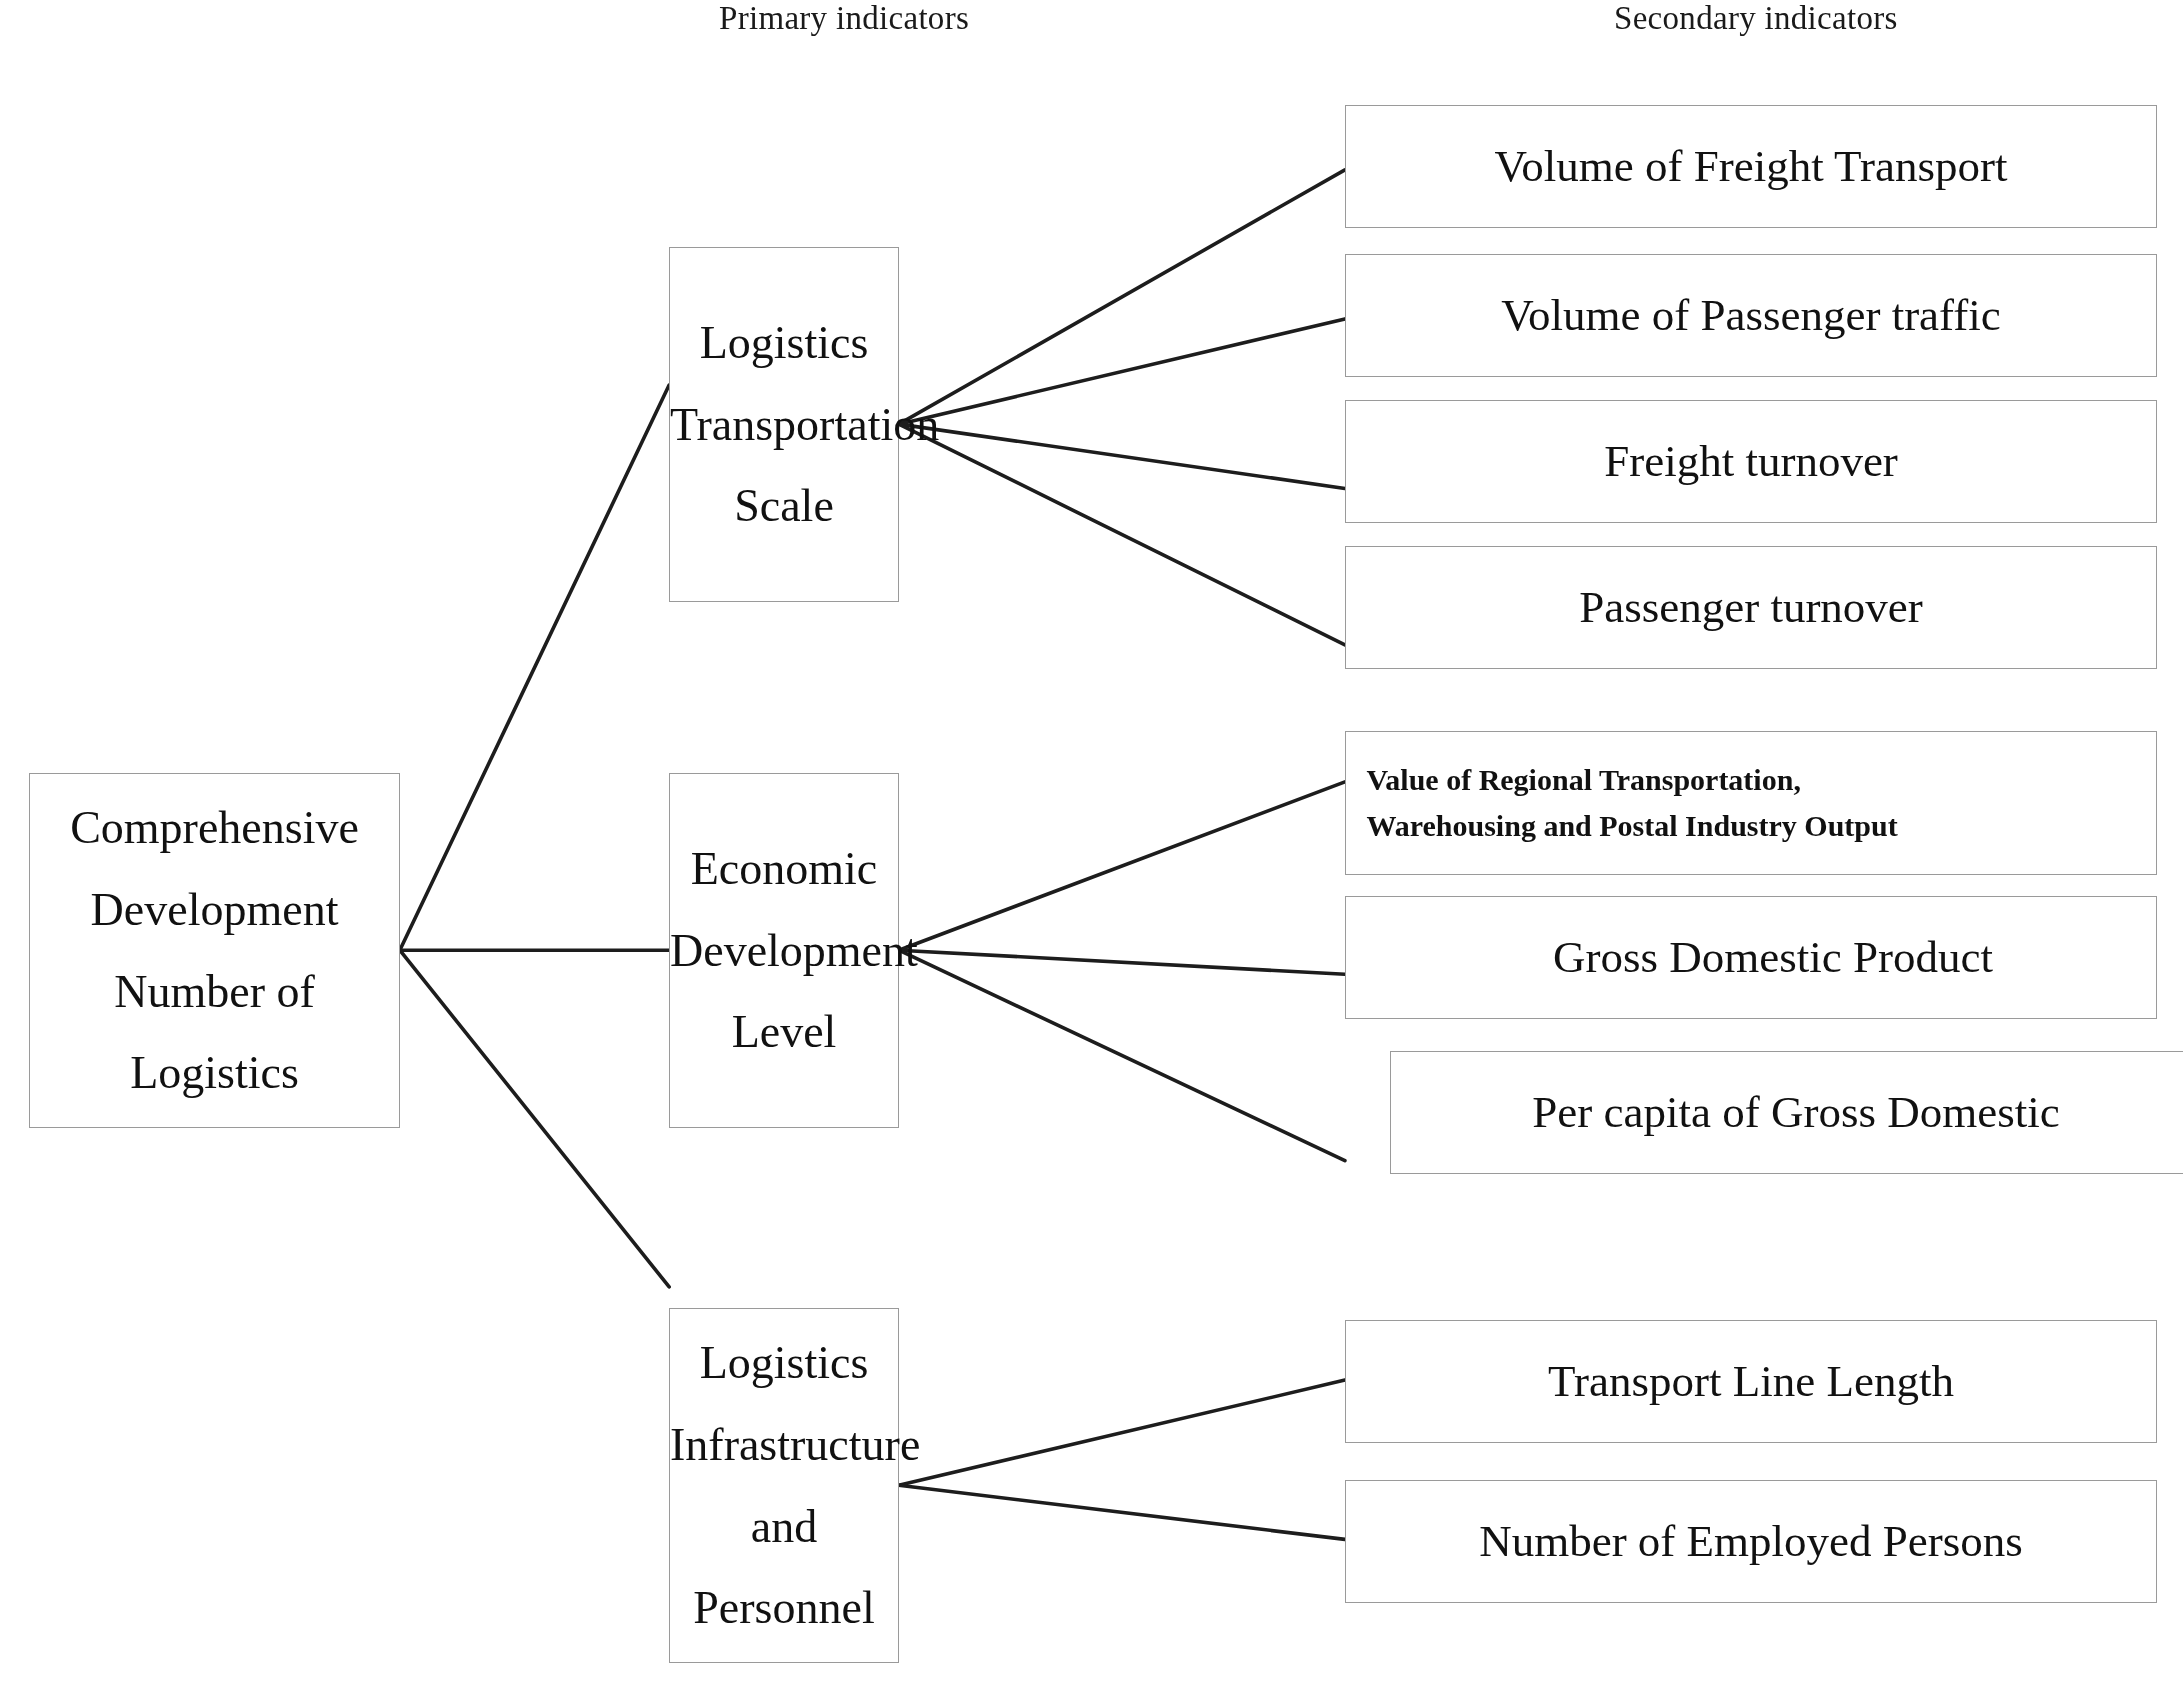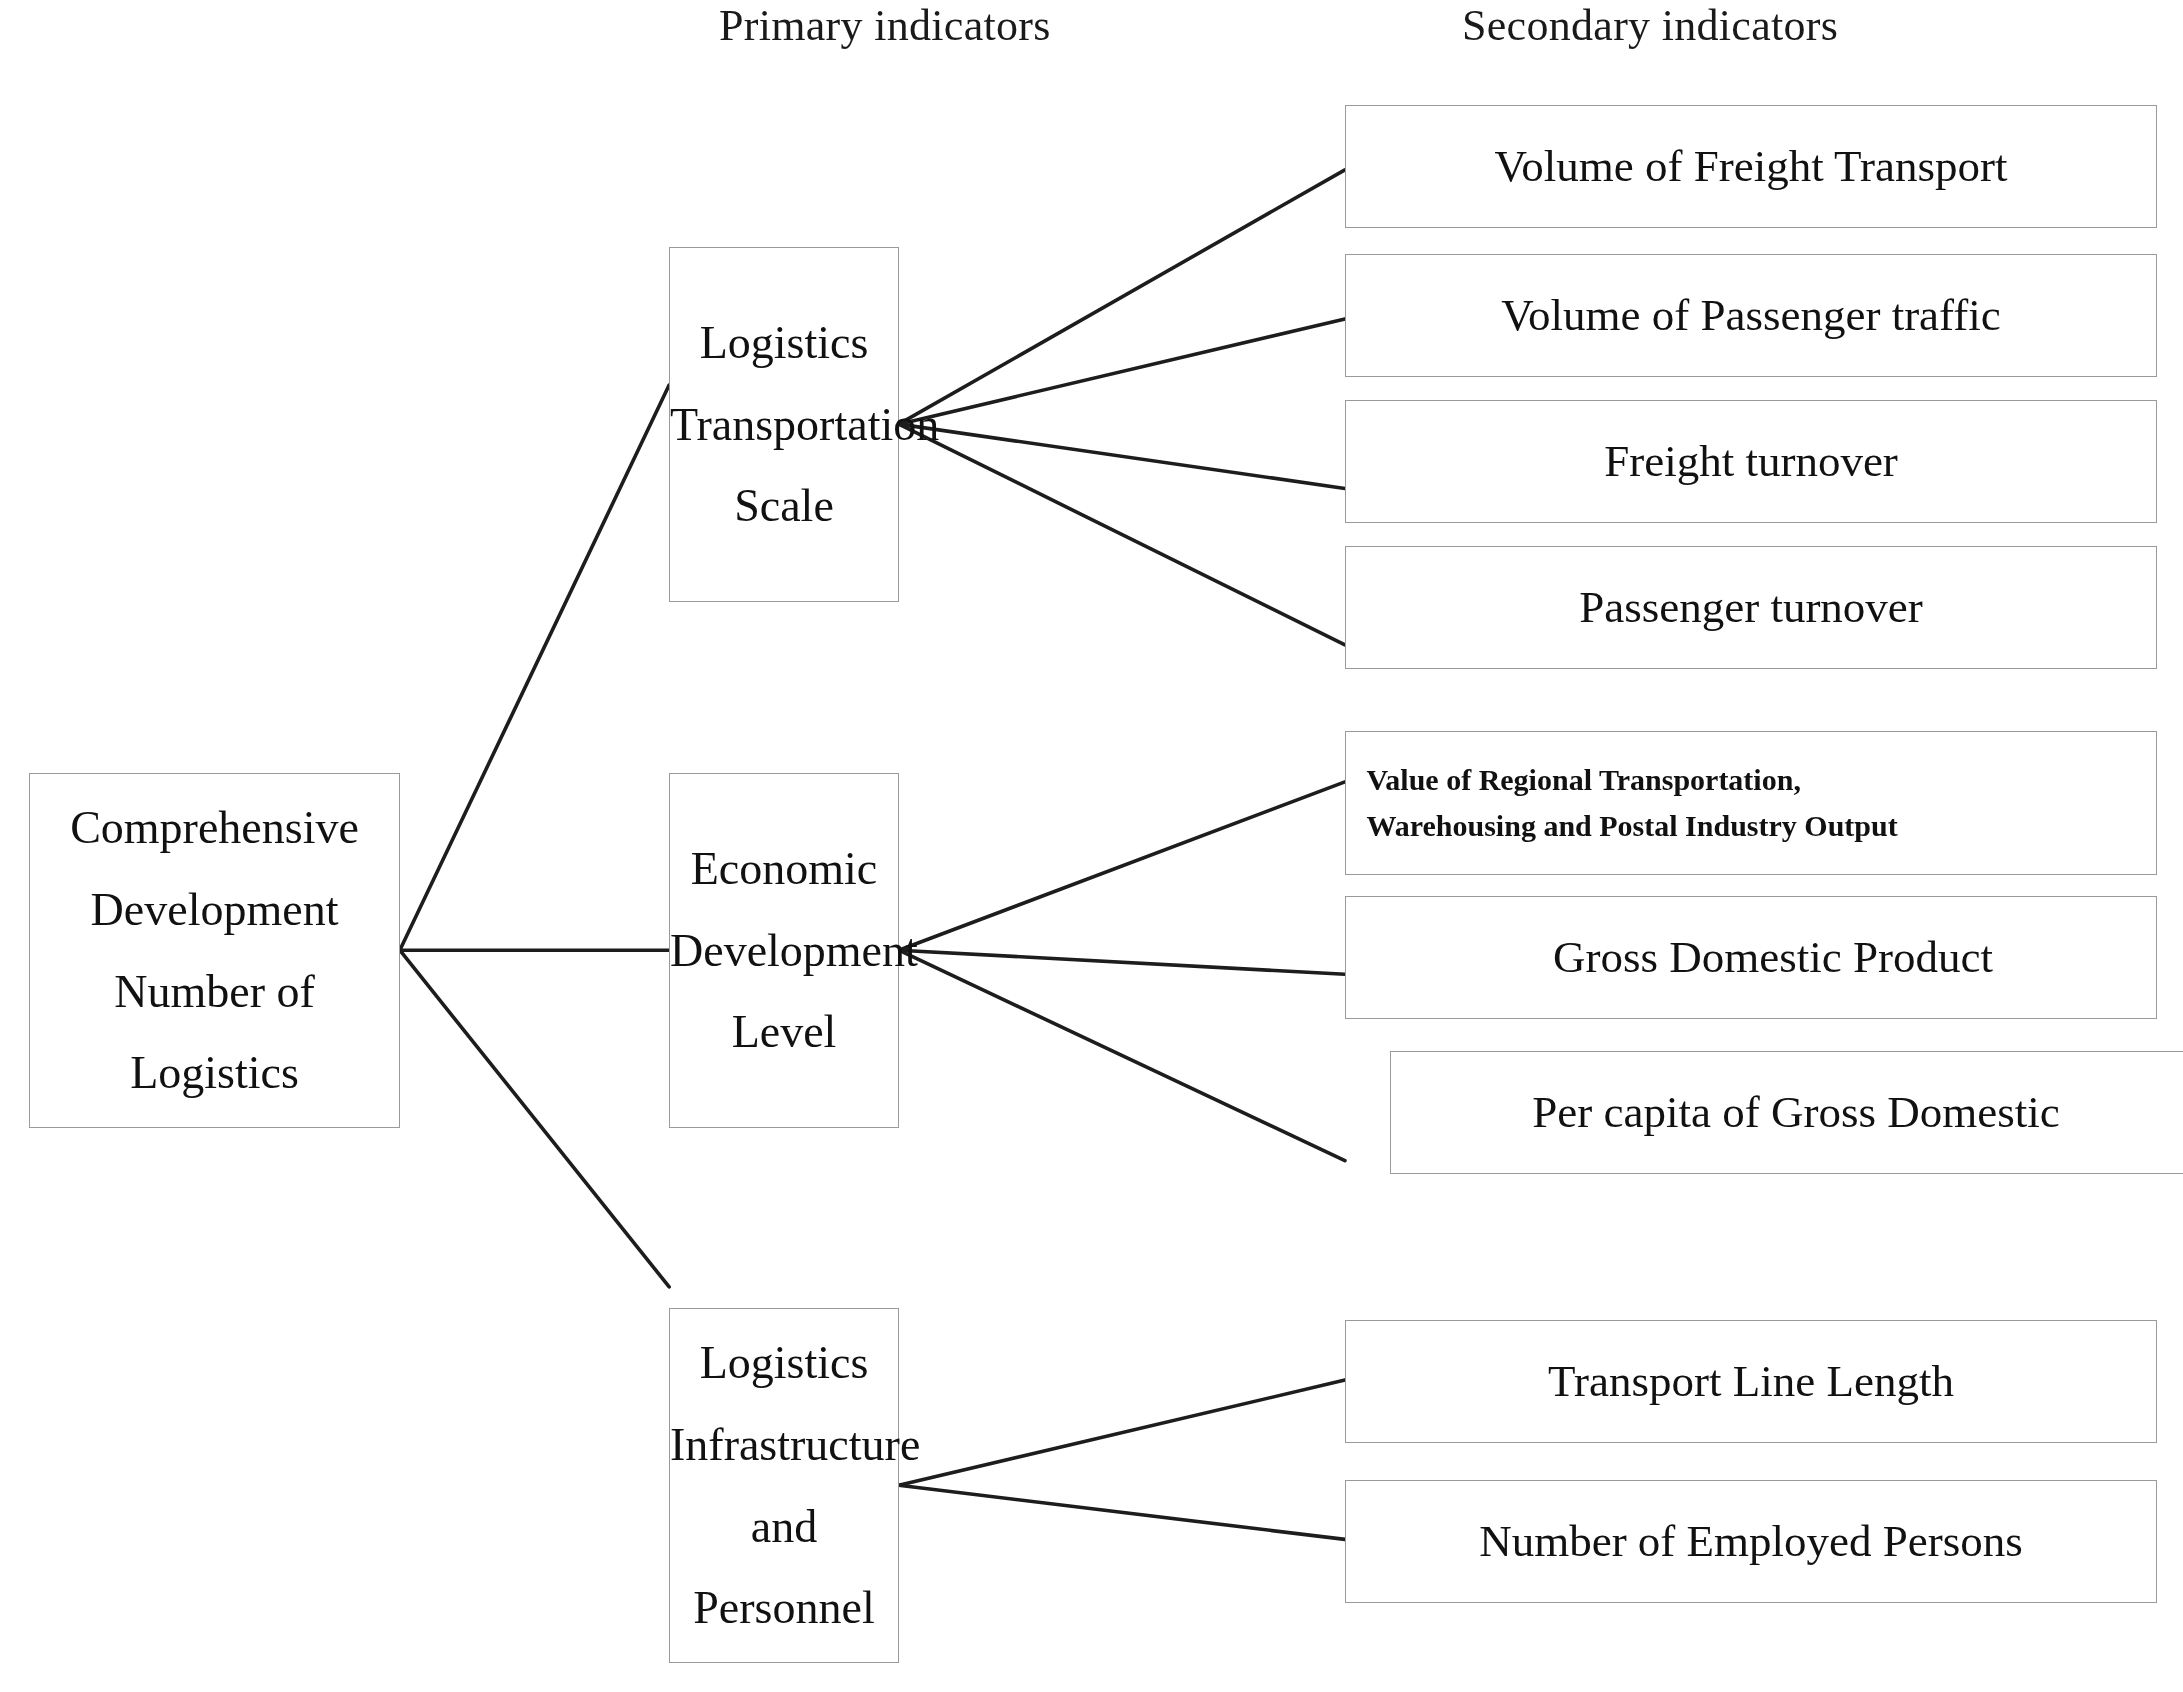--- a/index.html
+++ b/index.html
@@ -1,19 +1,19 @@
 <!DOCTYPE html>
 <html style="font-size:9.6px"><head>
 <meta charset="utf-8">
 <style>
   html,body{margin:0;padding:0;background:#ffffff;}
   body{font-family:"Liberation Serif","DejaVu Serif",serif;color:#111111;}
   #stage{position:relative;width:2183px;height:1693px;background:#fff;overflow:hidden;}
   #wires{position:absolute;left:0;top:0;width:2183px;height:1693px;}
-  .col-head{position:absolute;font-size:44px;font-weight:400;color:#1a1a1a;
+  .col-head{position:absolute;font-size:33px;font-weight:400;color:#1a1a1a;
             white-space:nowrap;letter-spacing:0.3px;}
   .node{position:absolute;box-sizing:border-box;border:1.8px solid #9a9a9a;
         background:#ffffff;display:flex;align-items:center;justify-content:center;}
   .node .txt{width:100%;text-align:center;line-height:1.62;color:#111;
              font-size:46px;padding:0 6px;}
   .node.secondary .txt{line-height:1.3;font-size:45px;}
   .node.secondary.twoline .txt{text-align:left;font-size:30px;line-height:1.55;
              padding-left:20.4px;font-weight:600;}
   .node.root .txt{line-height:1.78;}
   .node.primary .txt{line-height:1.78;}
@@ -39,21 +39,21 @@
       <line class="ln" x1="1495" y1="1580" x2="2237" y2="1300"></line>
       <line class="ln" x1="1495" y1="1580" x2="2237" y2="1620"></line>
       <line class="ln" x1="1495" y1="1580" x2="2237" y2="1930"></line>
 
       <line class="ln" x1="1495" y1="2470" x2="2237" y2="2295"></line>
       <line class="ln" x1="1495" y1="2470" x2="2237" y2="2560"></line>
     </g>
   </svg>
 
   <div class="col-head" style="left:719px;top:0px;">Primary indicators</div>
-  <div class="col-head" style="left:1462px;top:0px;">Secondary indicators</div>
+  <div class="col-head" style="left:1614px;top:0px;">Secondary indicators</div>
 
   <div class="node root" style="left:29px;top:773px;width:371px;height:355px;">
     <div class="txt">
         <div>Comprehensive</div>
         <div>Development</div>
         <div>Number of</div>
         <div>Logistics</div>
       </div>
   </div>
 

